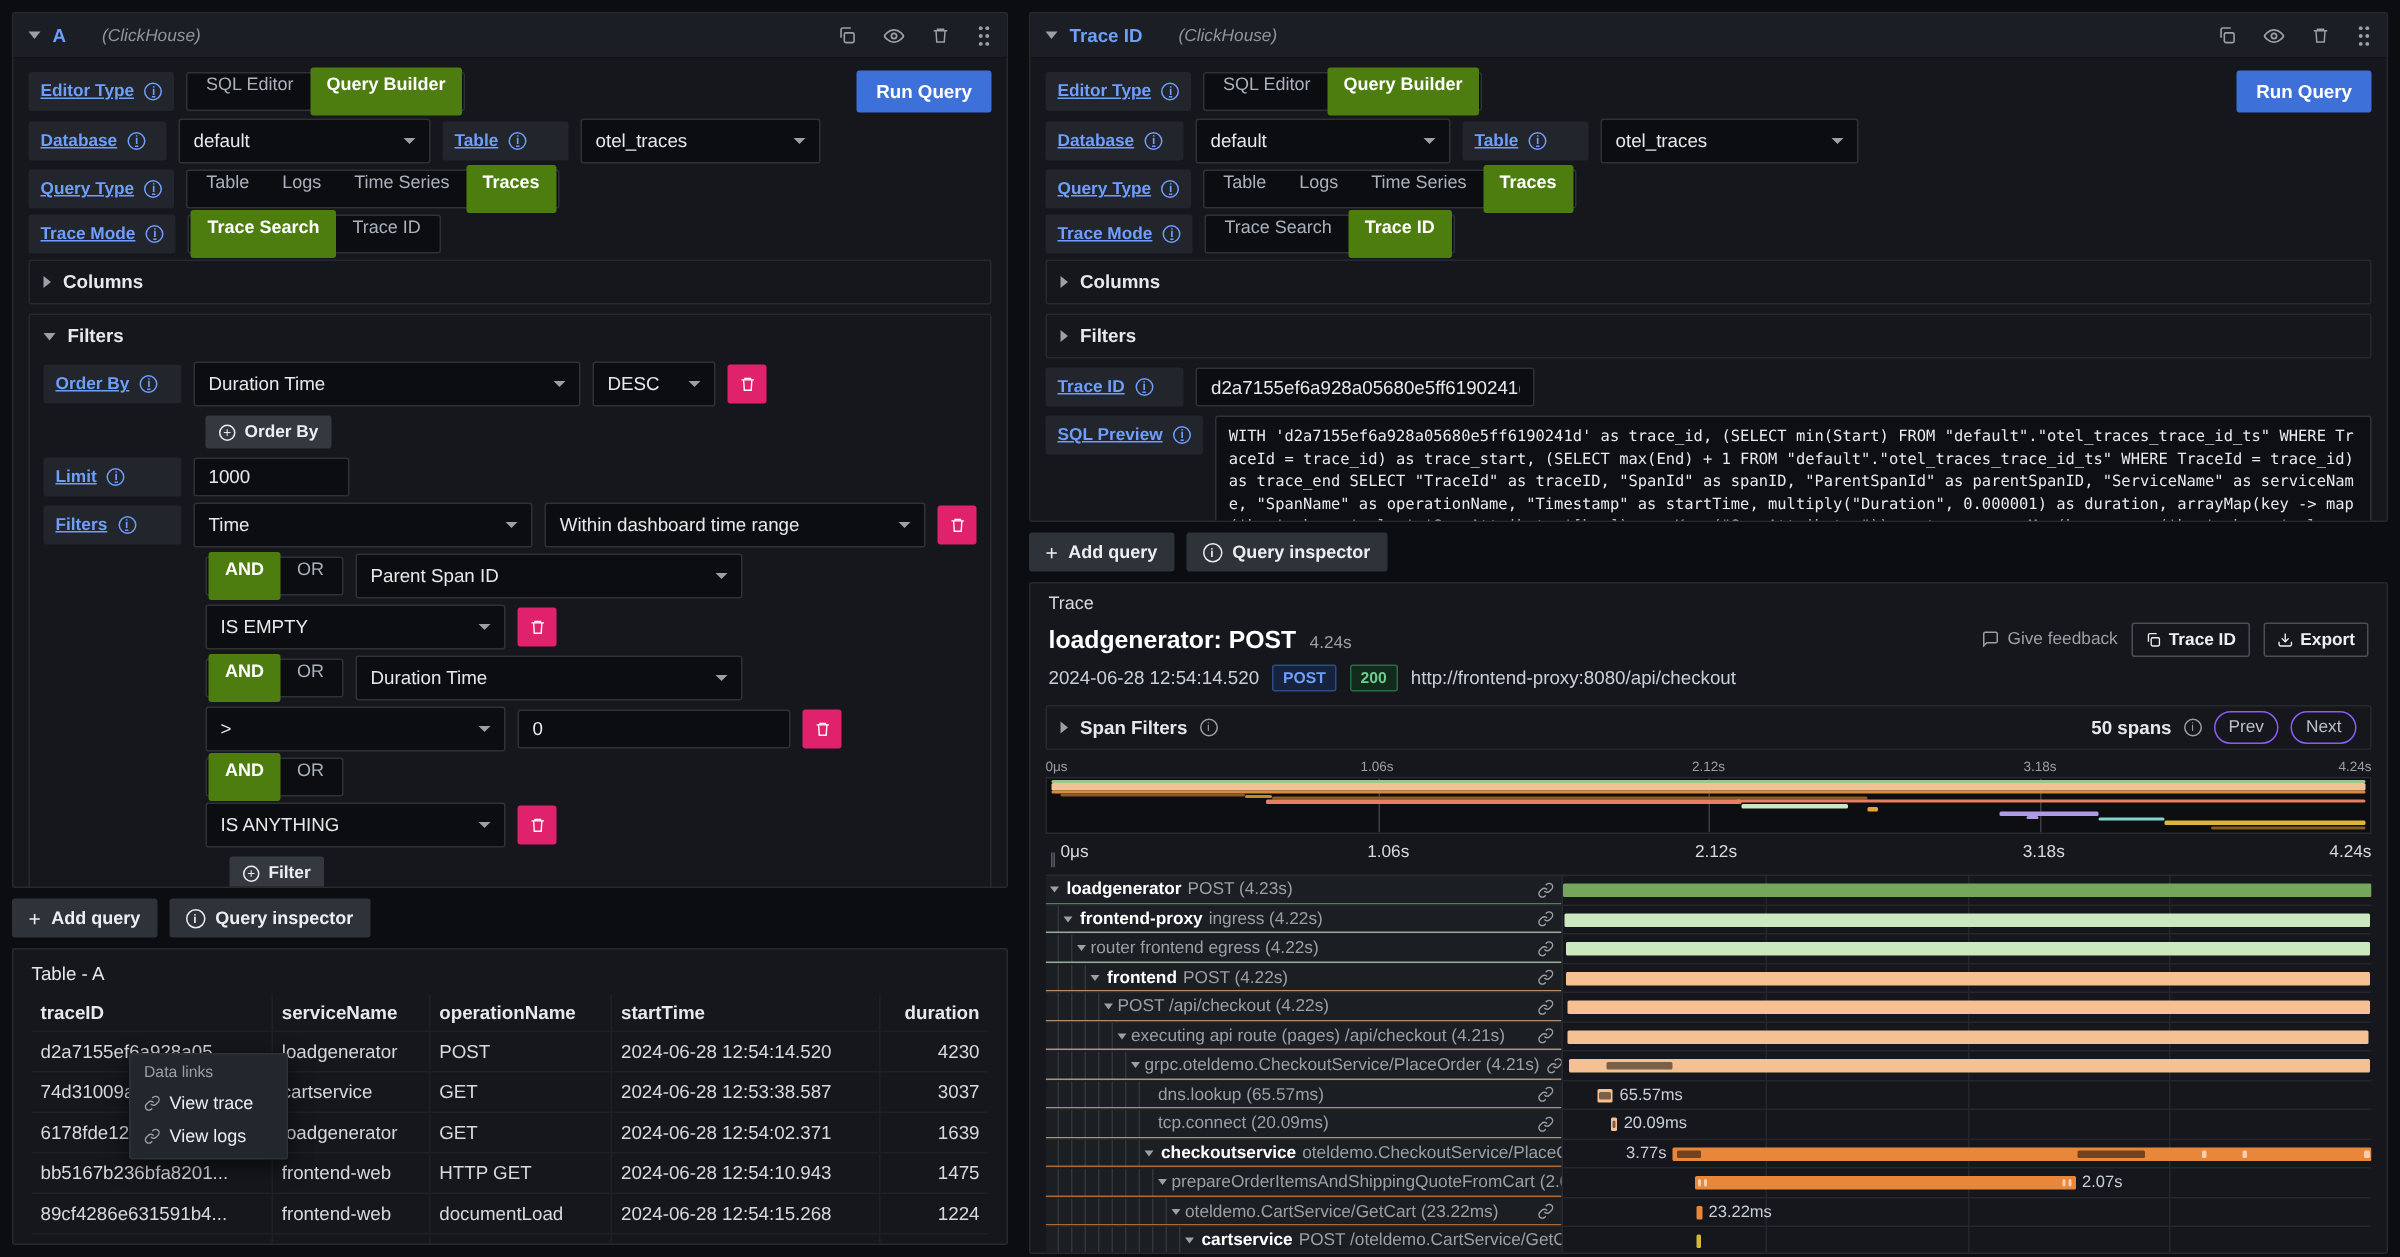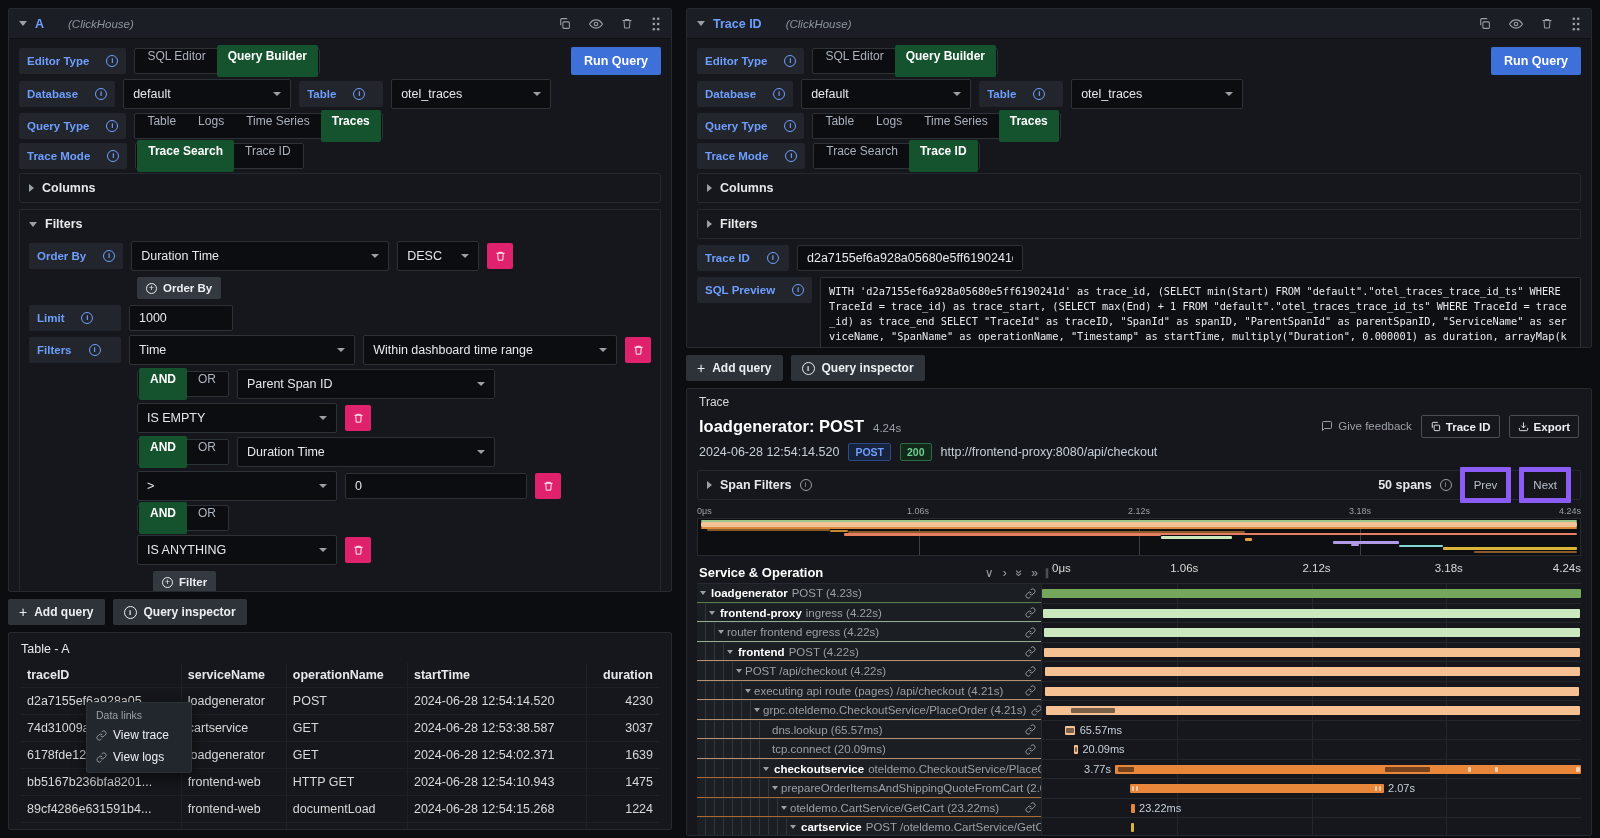--- a/index.html
+++ b/index.html
@@ -18,25 +18,25 @@
   .phead .psub { font-size:11.5px; font-style:italic; color:#8e959e; margin-left:16px; }
   .phead .spacer { flex:1; }
   .phead .hicon { color:#9aa0a6; display:flex; align-items:center; margin-left:10px; cursor:pointer; }
   .tri-down { width:0;height:0;border-left:4px solid transparent;border-right:4px solid transparent;border-top:5px solid #9aa0a6; display:inline-block; }
   .tri-right { width:0;height:0;border-top:4px solid transparent;border-bottom:4px solid transparent;border-left:5px solid #9aa0a6; display:inline-block; }
 
   .pbody { padding:8px 10px; }
 
   
   .frow { display:flex; align-items:center; gap:8px; margin-bottom:4px; min-height:26px; }
-  .chip { background:#22252b; color:#6e9fff; font-size:11.5px; font-weight:bold; height:26px; padding:0 8px; display:flex; align-items:center; gap:17px; border-radius:2px; min-width:92px; }
+  .chip { background:#22252b; color:#6e9fff; font-size:11.5px; font-weight:bold; height:26px; padding:0 8px; display:flex; align-items:center; gap:7px; border-radius:2px; min-width:92px;text-decoration:underline; }
   .info { width:12px; height:12px; border-radius:50%; border:1px solid currentColor; font-size:8px; line-height:10px; text-align:center; display:inline-block; font-style:normal; flex:none; }
   .radio { display:flex; align-items:center; background:#0c0d10; border:1px solid #2c3235; border-radius:2px; height:26px; padding:1px; }
   .radio .opt { font-size:12px; color:#aab2bd; padding:0 11px; height:32px; line-height:22px; border-radius:2px; cursor:pointer; white-space:nowrap; }
-  .radio .opt.sel { background:#14532d; color:#fff; font-weight:bold; }
+  .radio .opt.sel { background:#4d7c0f; color:#fff; font-weight:bold; }
   .select { background:#0c0d10; border:1px solid #2c3235; border-radius:2px; height:30px; display:flex; align-items:center; justify-content:space-between; padding:0 9px; font-size:12.5px; color:#e6e8ea; gap:8px; cursor:pointer; }
   .select .chev { width:0;height:0;border-left:4px solid transparent;border-right:4px solid transparent;border-top:4px solid #9aa0a6; flex:none; }
   .tinput { background:#0c0d10; border:1px solid #2c3235; border-radius:2px; height:26px; padding:0 9px; font-size:12.5px; color:#e6e8ea; font-family:"Liberation Sans",sans-serif; }
   .btn-primary { background:#3d71d9; color:#fff; font-weight:bold; font-size:12.5px; border:none; border-radius:2px; height:28px; padding:0 13px; cursor:pointer; }
   .btn-danger { background:#e0226c; color:#fff; border:none; border-radius:2px; width:26px; height:26px; display:flex; align-items:center; justify-content:center; cursor:pointer; flex:none; }
   .btn-gray { background:#34383f; color:#eceff2; border:none; border-radius:2px; height:22px; padding:0 9px; font-size:11.5px; font-weight:bold; display:inline-flex; align-items:center; gap:6px; cursor:pointer; }
   .btn-gray .plus-circ { width:11px;height:11px;border-radius:50%;border:1px solid currentColor; font-size:9px; line-height:9px; text-align:center; font-weight:normal;}
   .section { border:1px solid #25282e; border-radius:2px; margin-bottom:6px; padding:5px 9px; }
   .sec-head { display:flex; align-items:center; gap:8px; font-size:12.5px; font-weight:bold; color:#e6e8ea; height:18px; cursor:pointer; }
   .indent { margin-left:16px; }
@@ -67,21 +67,21 @@
   .ghostlink { display:inline-flex; align-items:center; gap:5px; color:#9aa0a6; font-size:11.5px; cursor:pointer; }
   .btn-outline { display:inline-flex; align-items:center; gap:5px; border:1px solid #4a4f57; background:transparent; border-radius:2px; height:23px; padding:0 8px; color:#eceff2; font-size:11.5px; font-weight:bold; cursor:pointer; }
   .tp-sub { display:flex; align-items:center; gap:9px; padding:5px 12px 7px; font-size:12.5px; color:#c7d0d9; }
   .badge { font-size:10.5px; font-weight:bold; border-radius:2px; padding:2px 6px; }
   .badge.method { color:#6e9fff; background:#17233c; border:1px solid #2d4b86; }
   .badge.status { color:#6ccf8e; background:#12291c; border:1px solid #2b6a44; }
   .spanfilters { display:flex; align-items:center; border:1px solid #25282e; border-radius:2px; margin:2px 10px 6px; height:30px; padding:0 9px; gap:8px; }
   .spanfilters .sf-label { font-size:12.5px; font-weight:bold; color:#e6e8ea; }
   .spanfilters .spacer { flex:1; }
   .spanfilters .count { font-size:12.5px; font-weight:bold; color:#e6e8ea; }
-  .btn-mini { border:5px solid #8b5cf6; background:transparent; color:#b9c1ca; border-radius:1px; height:36px; padding:0 9px; font-size:11.5px; cursor:pointer; }
+  .btn-mini { border:1px solid #8b5cf6; background:transparent; color:#b9c1ca; border-radius:11px; height:22px; padding:0 9px; font-size:11.5px; cursor:pointer; }
 
   .minimap-wrap { margin:0 10px; }
   .mini-ticks, .main-ticks { position:relative; height:12px; font-size:9px; color:#9aa0a6; }
   .main-ticks { font-size:11.5px; color:#d8d9da; height:100%; }
   .tick { position:absolute; top:0; transform:translateX(-50%); white-space:nowrap; }
   .tick.first { transform:none; }
   .tick.last { transform:translateX(-100%); }
   .mini-canvas { position:relative; height:38px; background:#0d0e11; border:1px solid #26292e; overflow:hidden; }
   .mini-canvas .grid, .gridline { position:absolute; top:0; bottom:0; width:1px; background:#3a3f46; }
   .mbar { position:absolute; border-radius:1px; }
@@ -657,27 +657,20 @@
             <div class="mbar" style="top: 19px; height: 2.5px; left: 62%; width: 0.8%; background: rgb(232, 161, 60);"></div>
             <div class="mbar" style="top: 22px; height: 2.5px; left: 72%; width: 7.5%; background: rgb(176, 154, 230);"></div>
             <div class="mbar" style="top: 25px; height: 2px; left: 74%; width: 1%; background: rgb(176, 154, 230);"></div>
             <div class="mbar" style="top: 26px; height: 2px; left: 79.5%; width: 5%; background: rgb(127, 214, 208);"></div>
             <div class="mbar" style="top: 28px; height: 3px; left: 84.5%; width: 15.2%; background: rgb(217, 181, 58);"></div>
             <div class="mbar" style="top: 32px; height: 1.5px; left: 88%; width: 11.7%; background: rgb(138, 90, 40);"></div>
           </div>
       </div>
 
       <div class="svc-head">
-        <div class="svc-left">
-          <span class="sv-title">Service &amp; Operation</span>
-          <span class="hctl">∨</span>
-          <span class="hctl">›</span>
-          <span class="hctl" style="display:inline-block;transform:rotate(90deg)">»</span>
-          <span class="hctl">»</span>
-        </div>
         <div class="svc-split">∥</div>
         <div class="svc-right">
             <div class="main-ticks" id="main-ticks">
               <span class="tick first" style="left: 0%;">0μs</span>
               <span class="tick" style="left: 25%;">1.06s</span>
               <span class="tick" style="left: 50%;">2.12s</span>
               <span class="tick" style="left: 75%;">3.18s</span>
               <span class="tick last" style="left: 100%;">4.24s</span>
             </div>
           </div>

